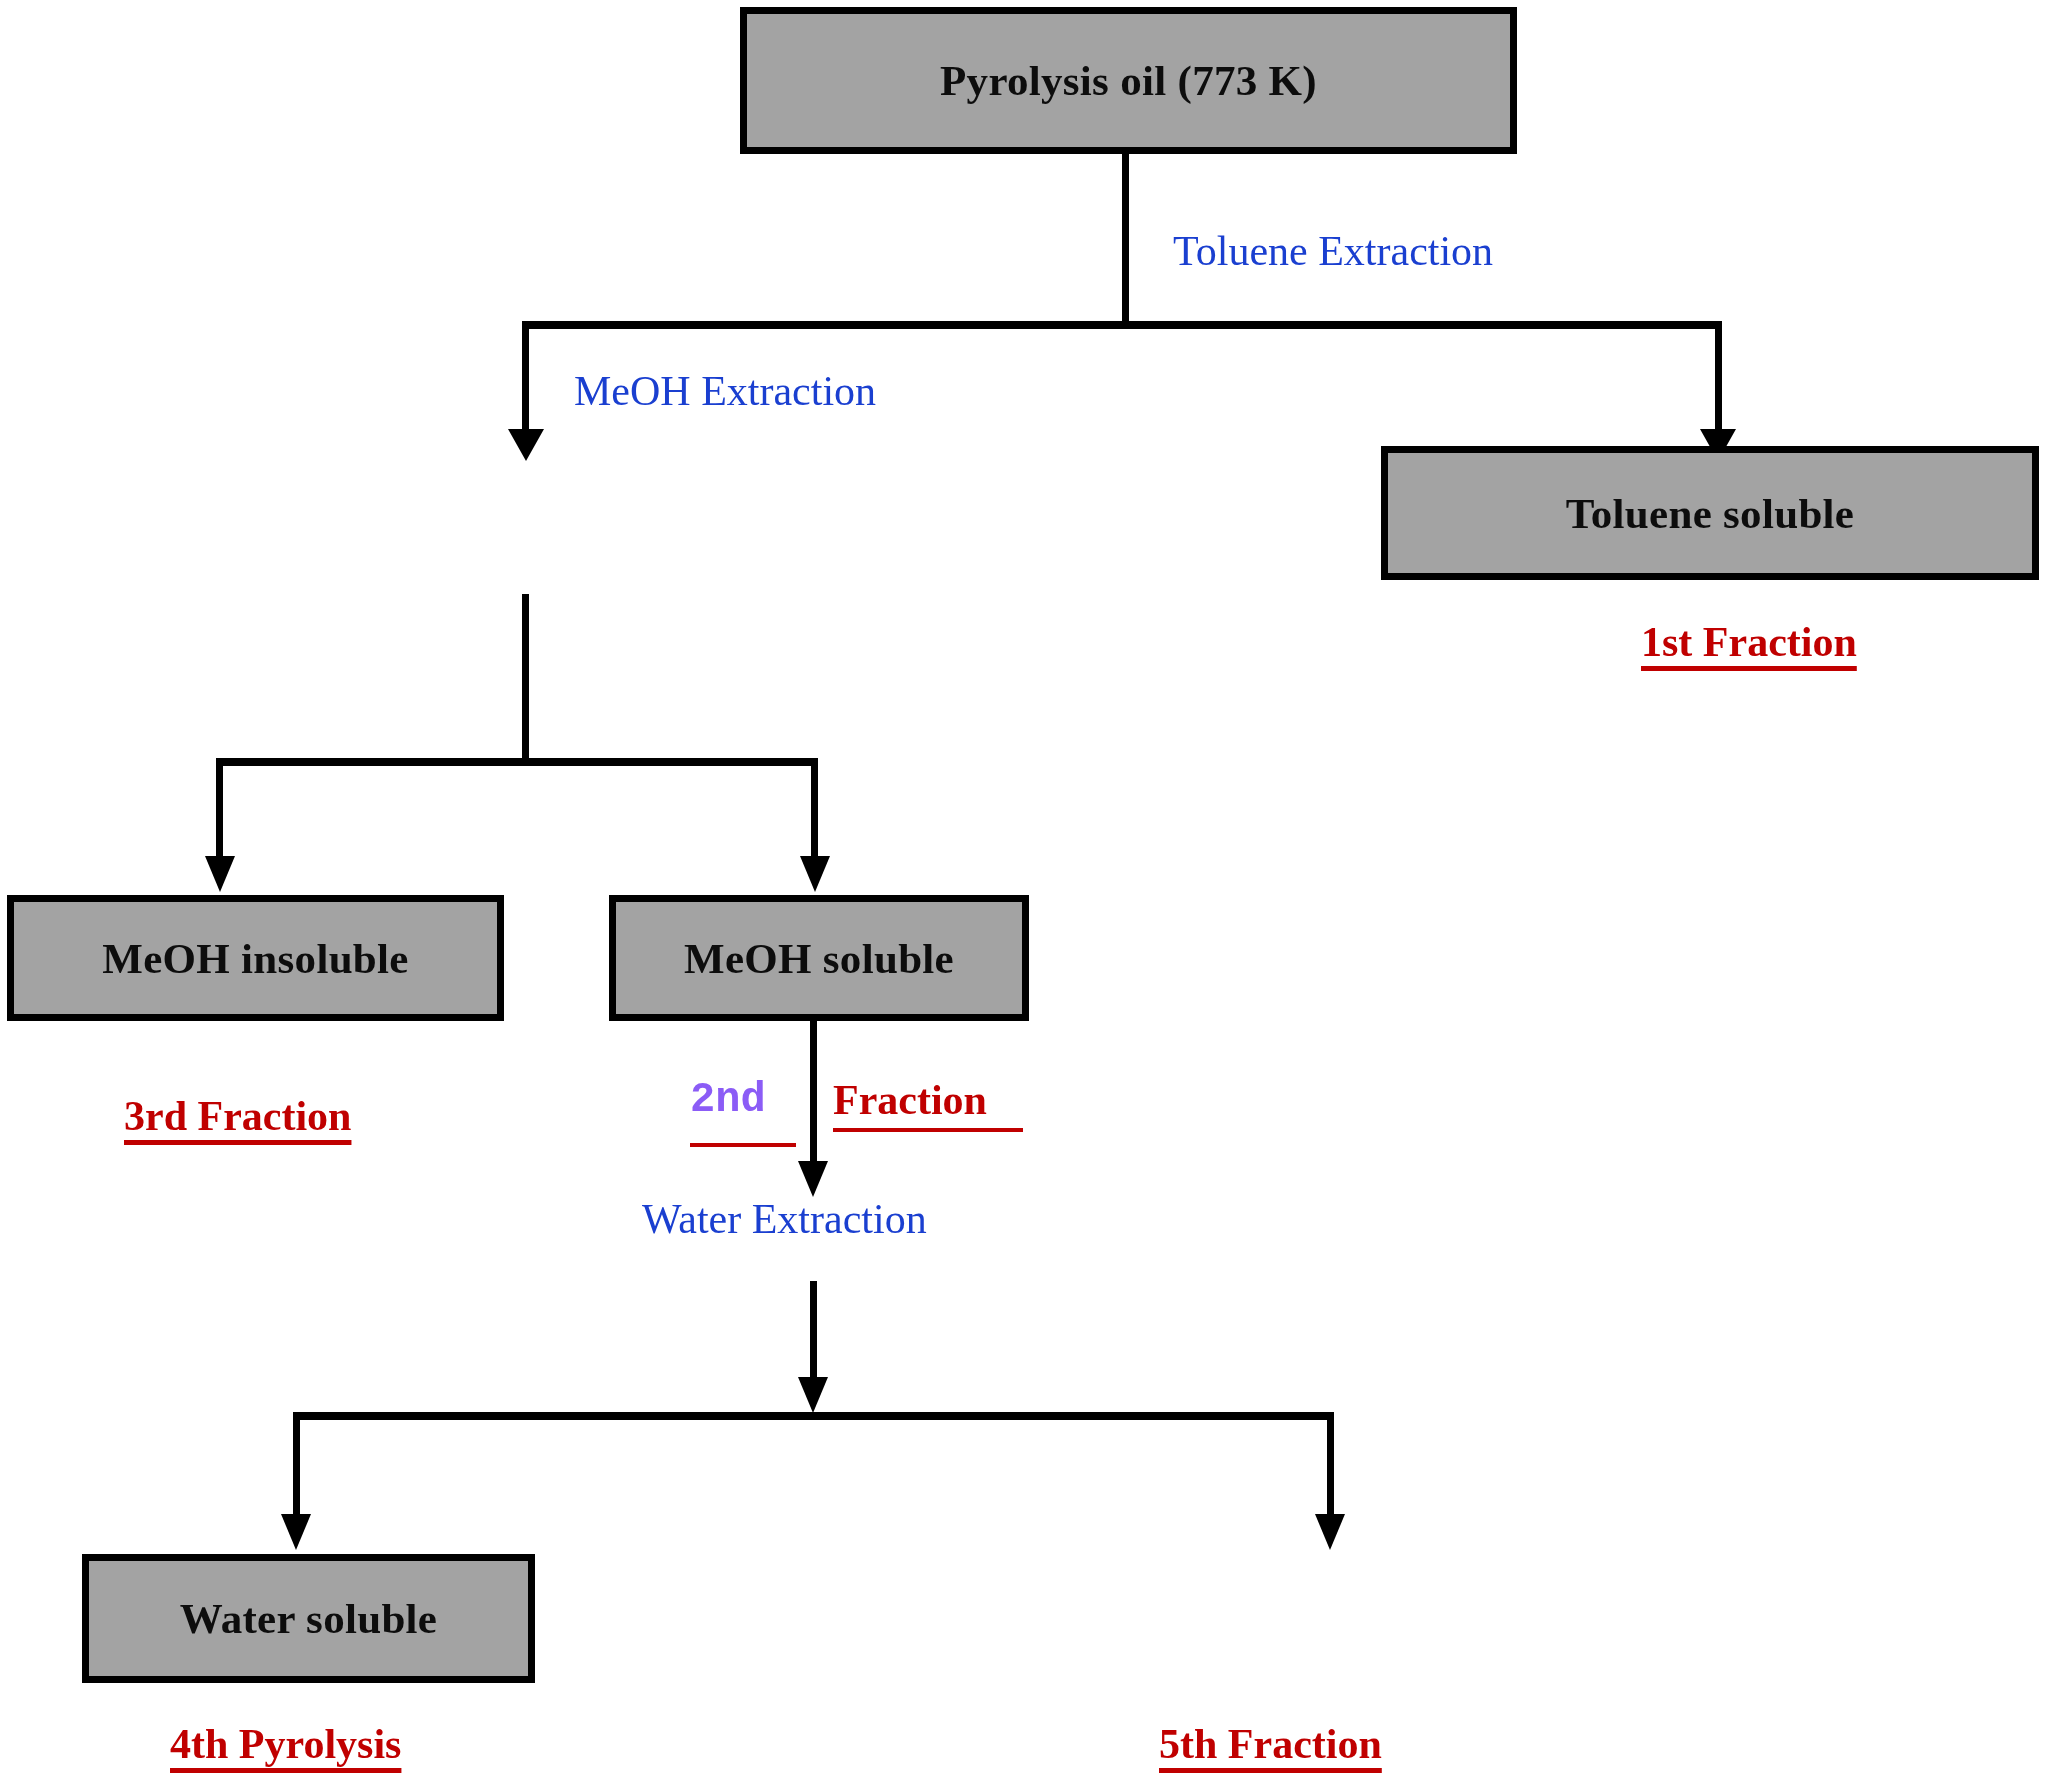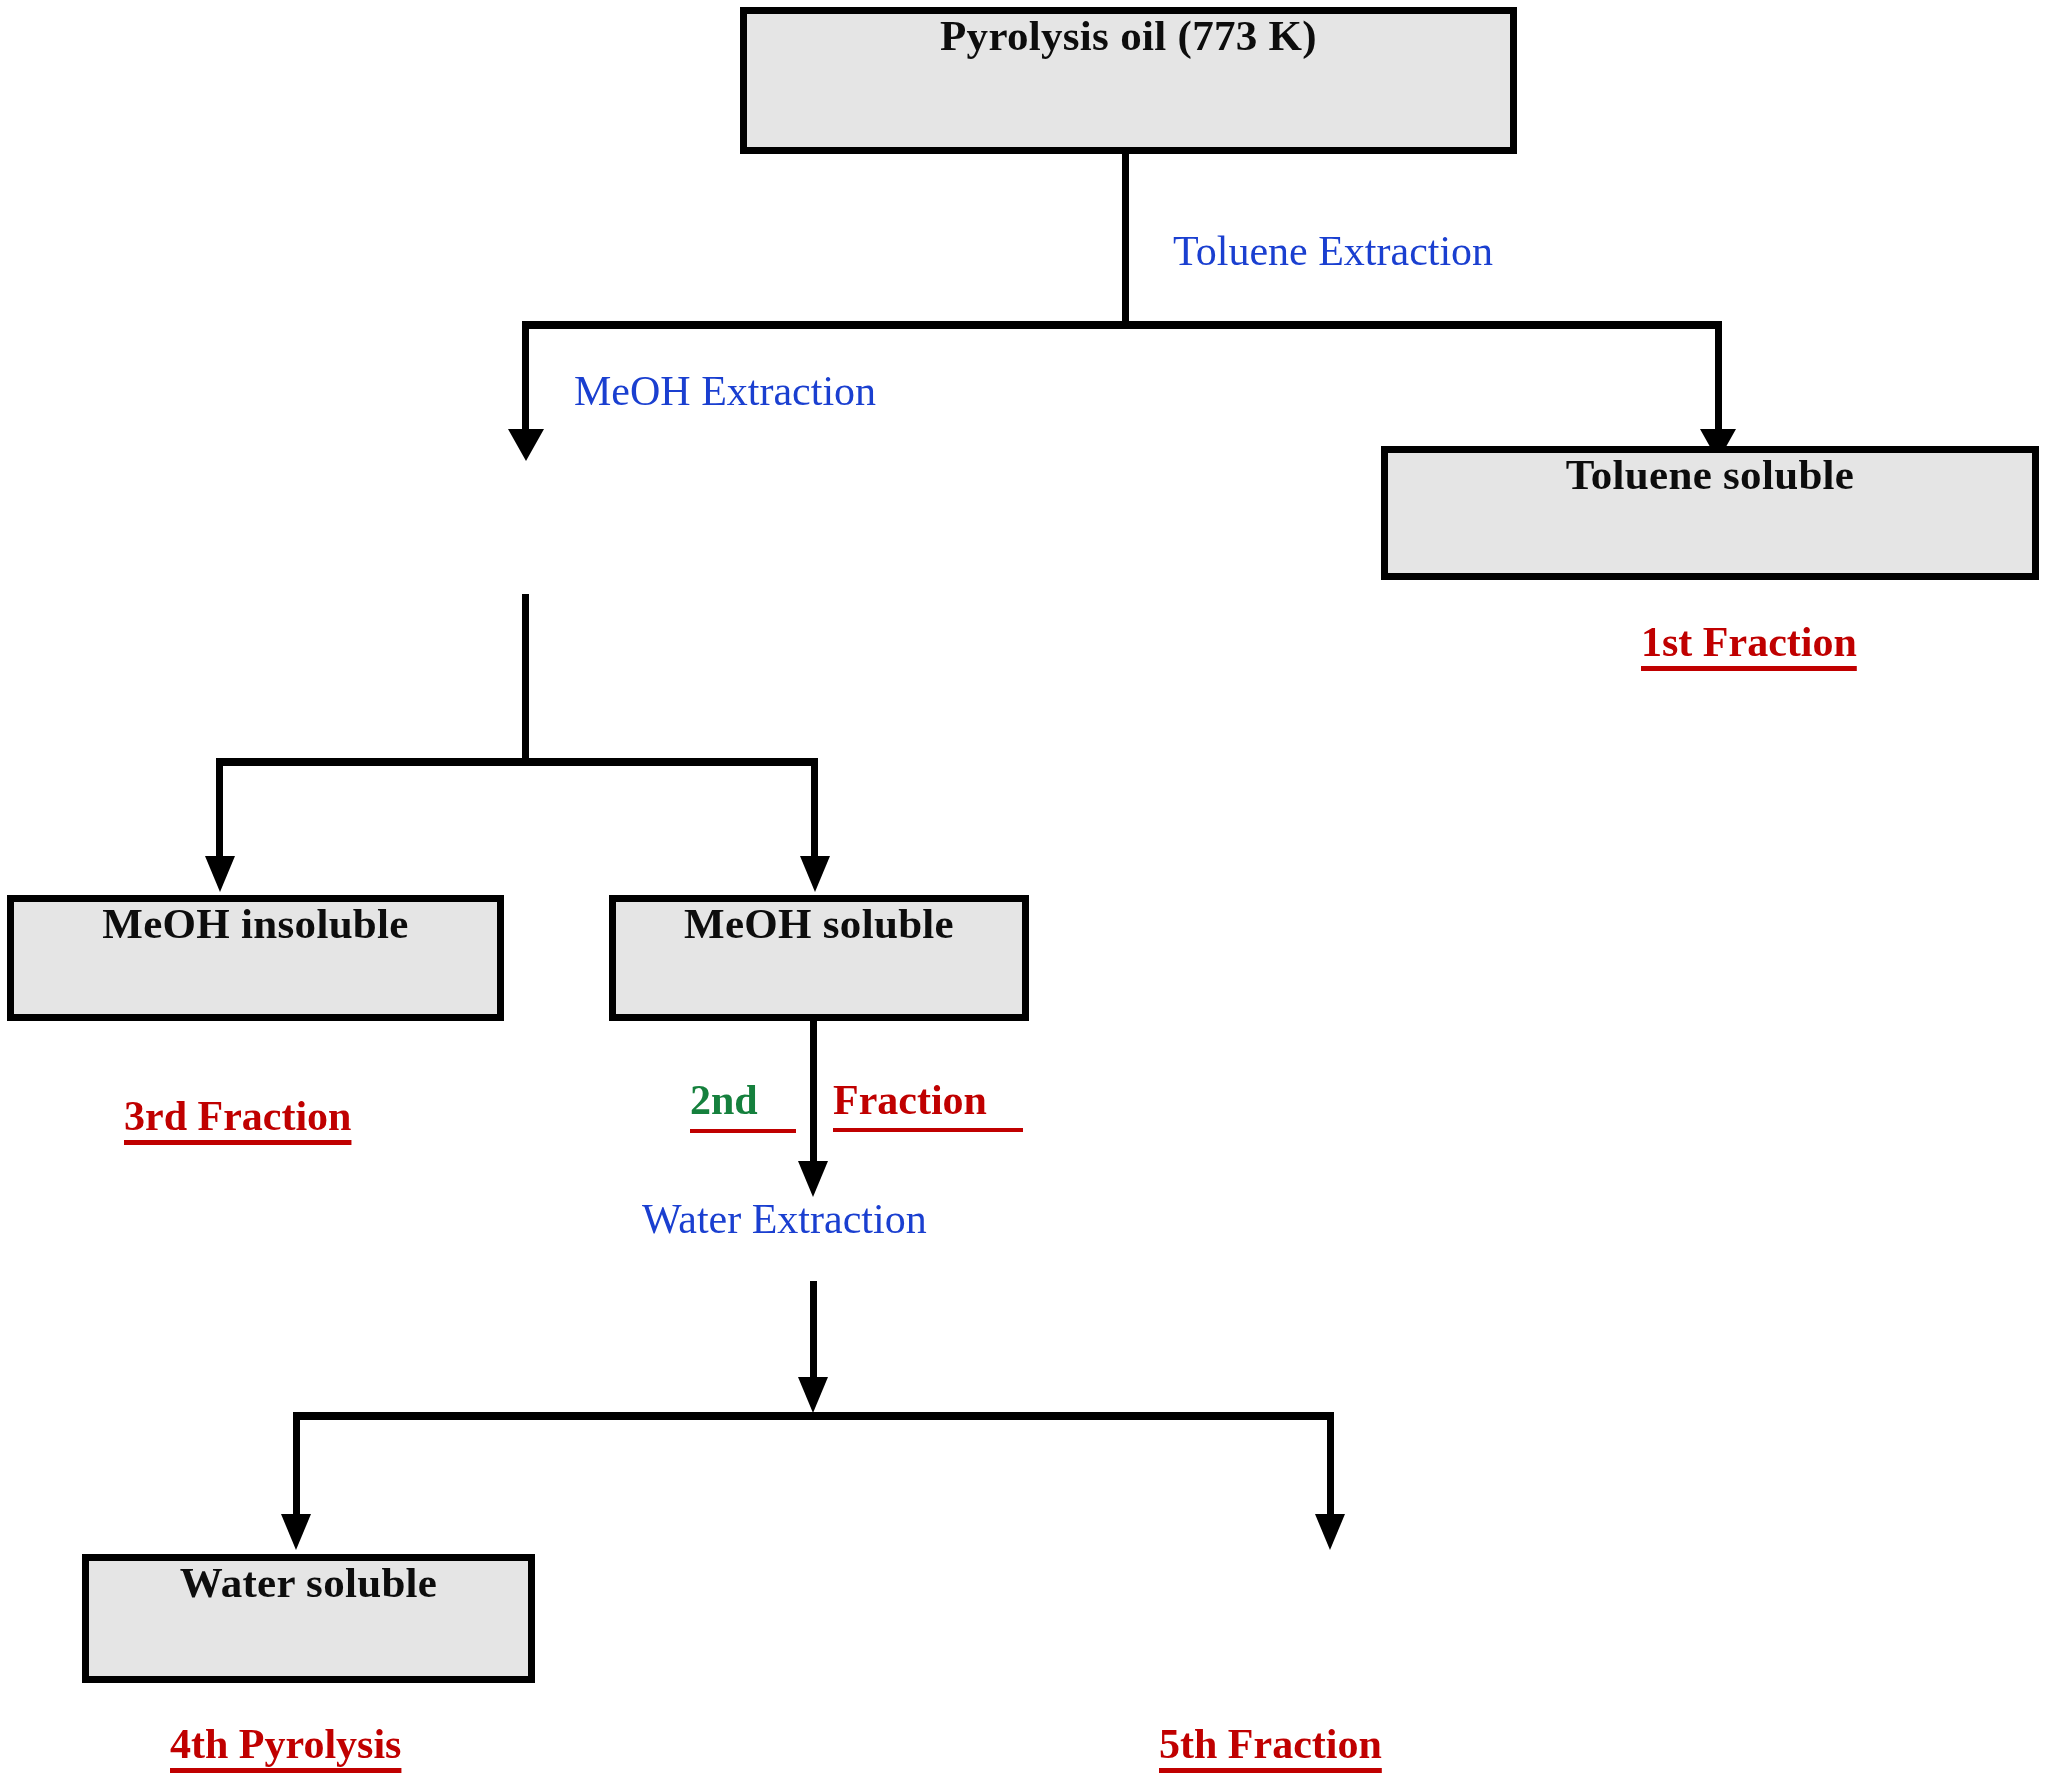--- a/index.html
+++ b/index.html
@@ -13,24 +13,24 @@
   #canvas {
     position: relative;
     width: 2056px;
     height: 1784px;
     background: #ffffff;
     overflow: hidden;
   }
   .node-box {
     position: absolute;
     box-sizing: border-box;
-    background: #e5e5e5;
+    background: #a3a3a3;
     border: 7.7px solid #000000;
     display: flex;
-    align-items: flex-start;
+    align-items: center;
     justify-content: center;
   }
   .node-label {
     font-family: "Liberation Serif", "DejaVu Serif", serif;
     font-size: 43px;
     font-weight: 700;
     color: #0d0d0d;
     letter-spacing: 0.3px;
     white-space: nowrap;
     line-height: 1;
@@ -51,28 +51,28 @@
     font-weight: 700;
     color: #c00000;
     white-space: nowrap;
     line-height: 1;
     text-decoration: underline;
     text-decoration-thickness: 4.9px;
     text-underline-offset: 9.8px;
   }
   .frac-split-left {
     position: absolute;
-    font-family: Liberation Serif, serif;
+    font-family: Liberation Mono, monospace;
     font-size: 42px;
     font-weight: 700;
-    color: #15803d;
+    color: #8b5cf6;
     white-space: nowrap;
     line-height: 1;
     border-bottom: 4.9px solid #c00000;
-    padding-bottom: 8px;
+    padding-bottom: 22px;
   }
   .frac-split-right {
     position: absolute;
     font-family: "Liberation Serif", "DejaVu Serif", serif;
     font-size: 42px;
     font-weight: 700;
     color: #c00000;
     white-space: nowrap;
     line-height: 1;
     border-bottom: 4.9px solid #c00000;

